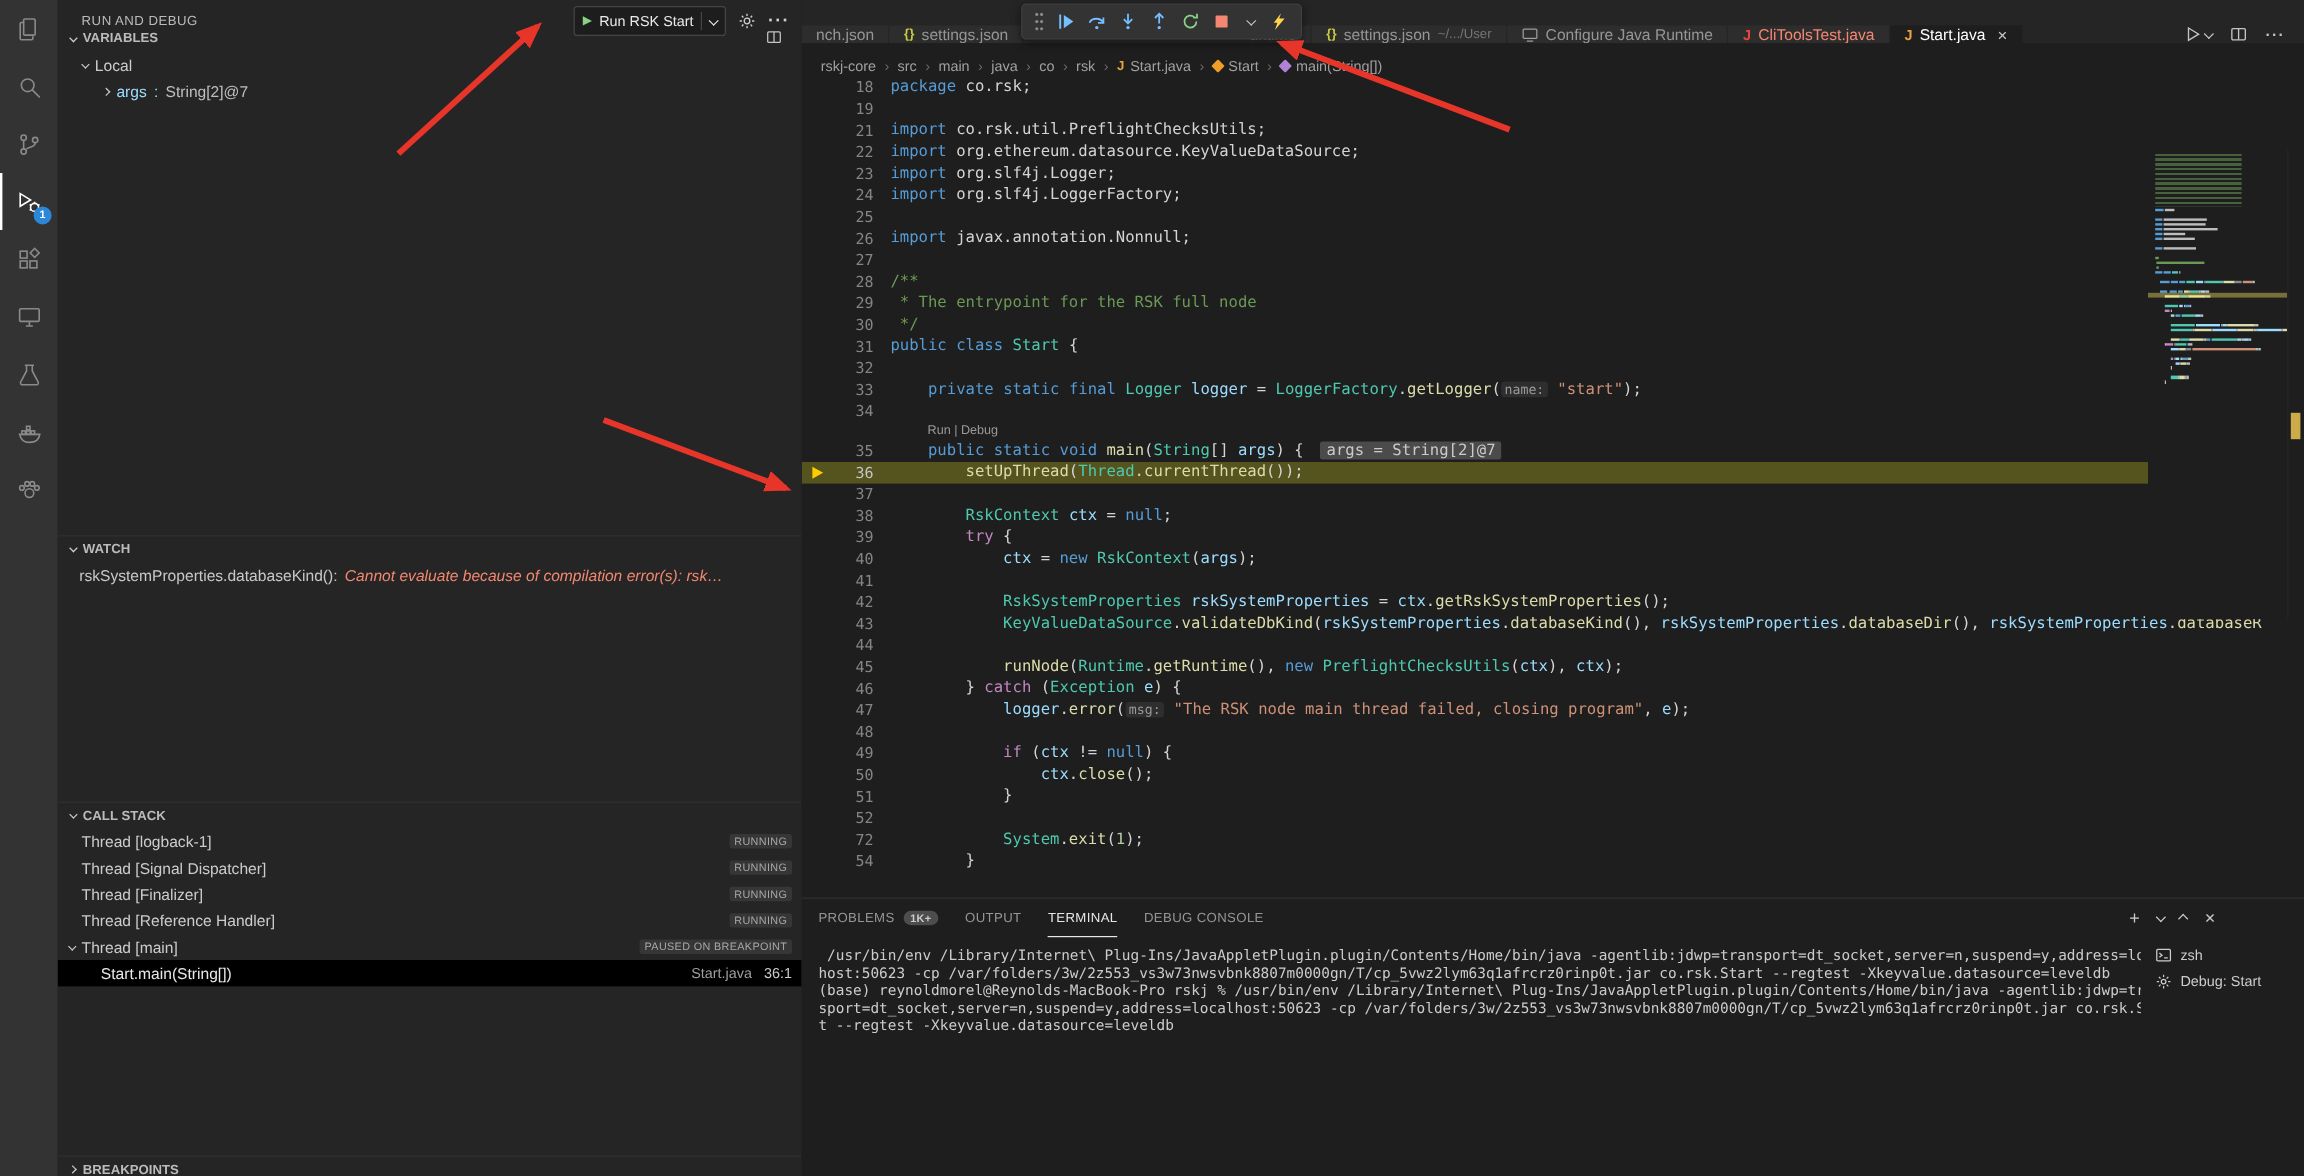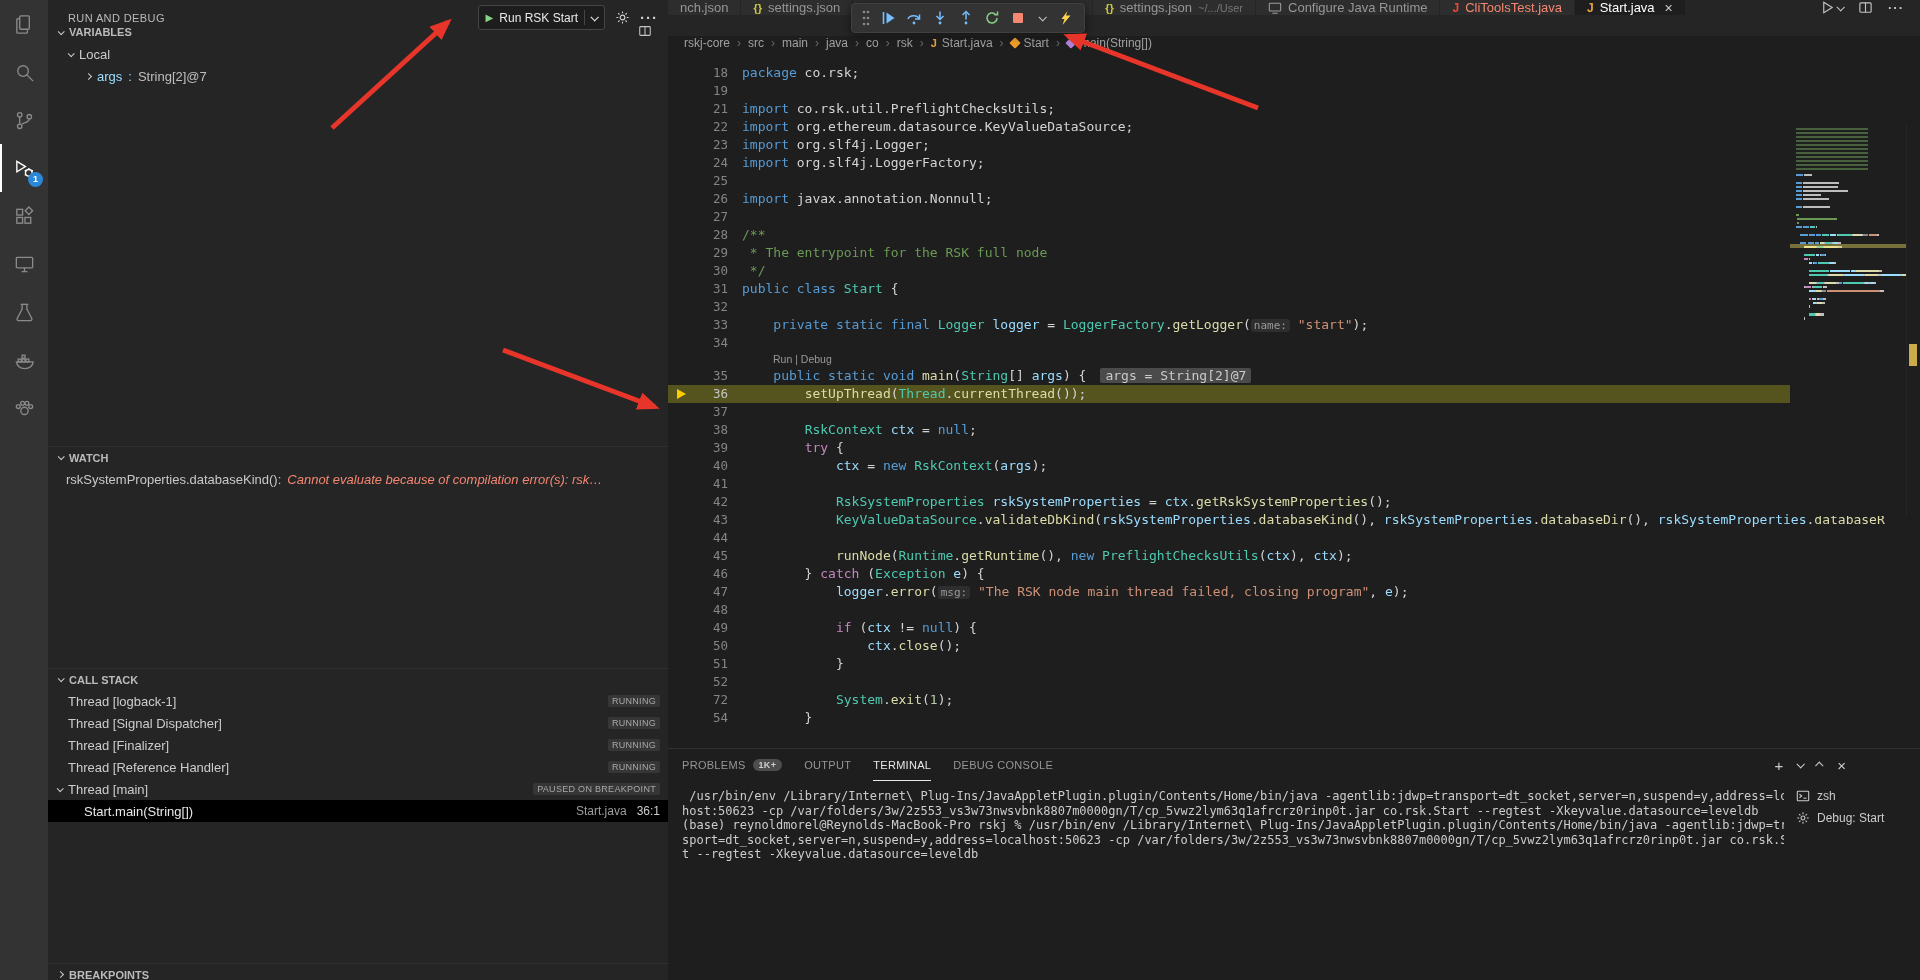--- a/index.html
+++ b/index.html
@@ -48,21 +48,21 @@
   .tstatus{margin-left:auto;margin-right:8px;font-size:9px;color:#a8a8a8;background:rgba(255,255,255,.08);
     padding:1px 4px;border-radius:2px;letter-spacing:.3px}
   .frame{padding-left:36px;background:#000000}
   .fname{color:#e8e8e8}
   .fright{margin-left:auto;margin-right:8px;display:flex;gap:10px;font-size:12px}
   .ffile{color:#9d9d9d}
   .fpos{color:#cccccc}
 
   
   .editor{position:absolute;left:668px;top:0;right:0;height:100%;background:#1e1e1e}
-  .tabbar{height:36px;background:#252526;display:flex;align-items:flex-start;position:relative}
+  .tabbar{height:36px;background:#252526;display:flex;align-items:flex-end;position:relative}
   .tab-strip{display:flex;flex:1;overflow:hidden}
   .tab{display:flex;align-items:center;gap:6px;padding:0 12px;font-size:13px;color:#969696;background:#2d2d2d;
     border-right:1px solid #252526;white-space:nowrap;overflow:hidden;cursor:pointer;flex:none}
   .tab.active{background:#1e1e1e;color:#ffffff}
   .ticon.json{color:#cbcb41;font-weight:bold;font-size:11px}
   .ticon.java{font-weight:bold;font-size:12px}
   .ticon-svg{width:14px;height:14px;flex:none}
   .tdetail{color:#767676;font-size:11px}
   .tclose{margin-left:4px;color:#cccccc;font-size:14px;line-height:1}
   .tab-actions{margin-left:auto;display:flex;align-items:center;gap:15px;padding:0 16px;color:#c5c5c5;flex:none}
@@ -72,21 +72,21 @@
   .chev.down{transform:rotate(45deg) translateY(-1px)}
   .chev.up{transform:rotate(-135deg) translateY(-1px)}
 
   
   .dbgbar{position:absolute;left:183px;top:3px;height:30px;background:#333334;border:1px solid #404041;border-radius:4px;
     box-shadow:0 2px 8px rgba(0,0,0,.5);display:flex;align-items:center;gap:10px;padding:0 10px;z-index:40}
   .dbtn{display:flex;align-items:center;justify-content:center;width:16px;height:16px;cursor:pointer}
   .dbtn svg{width:16px;height:16px}
   .chevbtn{width:12px;color:#c5c5c5}
 
-  .crumbs{height:26px;display:flex;align-items:flex-start;padding:0 16px;font-size:12px;color:#a0a0a0;gap:7px;white-space:nowrap}
+  .crumbs{height:26px;display:flex;align-items:flex-end;padding:0 16px;font-size:12px;color:#a0a0a0;gap:7px;white-space:nowrap}
   .csep{color:#6a6a6a}
   .crumb{display:flex;align-items:center;gap:5px;cursor:pointer}
   .ci-java{color:#e8a33d;font-weight:bold;font-size:11px}
   .ci-class{width:8px;height:8px;background:#ee9d28;transform:rotate(45deg);border-radius:1px}
   .ci-method{width:8px;height:8px;background:#b180d7;transform:rotate(45deg);border-radius:1px}
 
   
   .codearea{position:absolute;top:62px;left:0;right:0;bottom:232px;overflow:hidden;padding-top:2px;cursor:text}
   .code-row{display:flex;height:18px;line-height:18px;font-family:"DejaVu Sans Mono","Liberation Mono",monospace;
     font-size:13px;white-space:pre}

